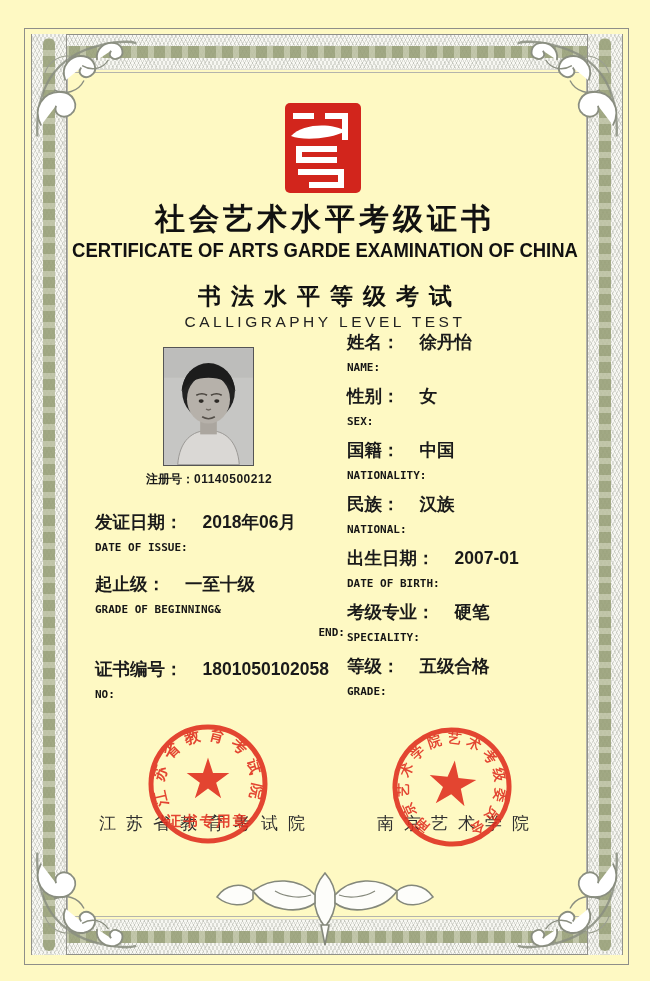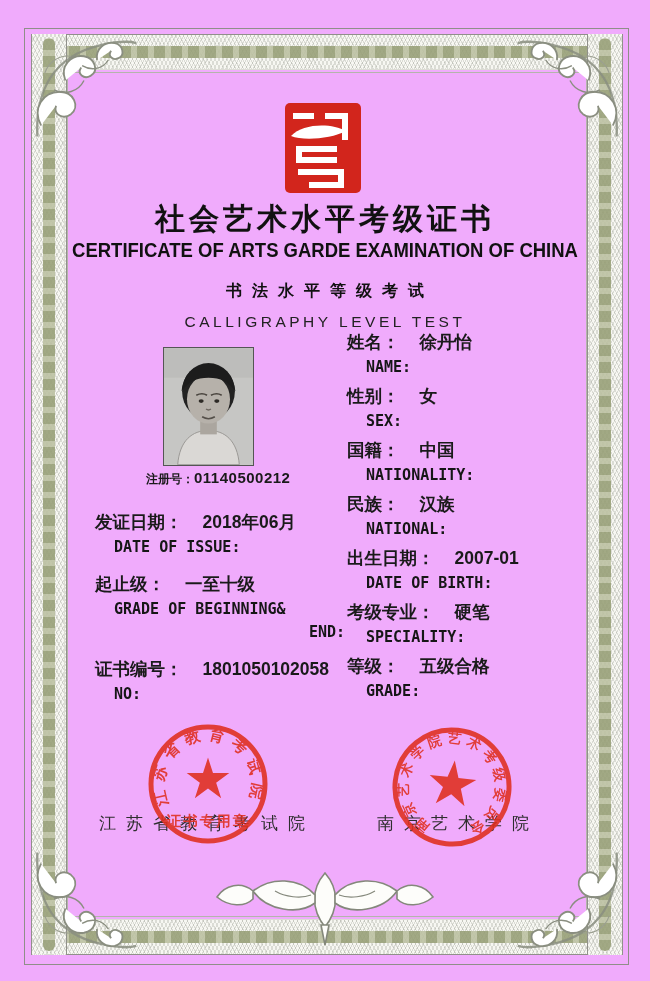--- a/index.html
+++ b/index.html
@@ -1,18 +1,18 @@
 <!DOCTYPE html>
 <html><head>
 <meta charset="utf-8">
 <style>
   * { margin:0; padding:0; box-sizing:border-box; }
   html,body { background:#fff; }
   .page {
-    position:relative; width:650px; height:981px; background:#f0abfc;
+    position:relative; width:650px; height:981px; background:#fef9c3;
     font-family:"Liberation Sans","DejaVu Sans",sans-serif; color:#1a1a1a; overflow:hidden;
   }
   
   .outer-line { position:absolute; left:24px; top:28px; right:21px; bottom:16px; border:1px solid #8f8f89; }
   .band { position:absolute; background:
       repeating-linear-gradient(63deg, rgba(105,110,96,.20) 0 1px, transparent 1px 3.5px),
       repeating-linear-gradient(-63deg, rgba(105,110,96,.20) 0 1px, transparent 1px 3.5px),
       #f7f7f2; }
   .band.h { left:31px; right:27px; height:36px; border-top:1px solid #90908a; border-bottom:1px solid #90908a; }
   .band.v { top:34px; bottom:26px; width:36px; border-left:1px solid #90908a; border-right:1px solid #90908a; }
@@ -31,39 +31,39 @@
   .corner.bl { left:28px; bottom:24px; transform:scaleY(-1); }
   .corner.br { right:24px; bottom:24px; transform:scale(-1,-1); }
   .crest { position:absolute; left:50%; transform:translateX(-50%); bottom:28px; width:220px; height:84px; }
   
   .emblem { position:absolute; left:284px; top:102px; width:78px; height:92px; }
   .title-cn { position:absolute; left:0; right:0; top:199px; text-align:center;
       font-size:30px; font-weight:bold; letter-spacing:4px; color:#111; }
   .title-en { position:absolute; left:50%; top:238px; white-space:nowrap;
       transform:translateX(-50%) scaleX(.88); font-size:21px; font-weight:bold; letter-spacing:0; color:#111; }
   .sub-cn { position:absolute; left:0; right:0; top:281px; text-align:center;
-      font-size:16px; font-weight:bold; letter-spacing:10px; text-indent:10px; color:#111; }
+      font-size:23px; font-weight:bold; letter-spacing:10px; text-indent:10px; color:#111; }
   .sub-en { position:absolute; left:0; right:0; top:313px; text-align:center;
       font-size:15.5px; font-weight:normal; letter-spacing:3.5px; color:#222; }
   
   .photo { position:absolute; left:163px; top:347px; width:91px; height:119px;
       border:1px solid #555; background:#c9c9c7; }
   .photo svg { display:block; width:100%; height:100%; }
   .reg { position:absolute; left:146px; top:469px; white-space:nowrap; }
   .reg .lab { font-size:12px; font-weight:bold; }
-  .reg .num { font-size:15px; font-weight:bold; letter-spacing:.5px; }
+  .reg .num { font-size:12px; font-weight:bold; letter-spacing:.5px; }
   
   .col { position:absolute; }
   .col-left  { left:95px;  top:512px; width:250px; }
   .col-right { left:347px; top:332px; width:270px; }
   .row { margin-bottom:11px; }
   .row .cn { font-size:17.5px; font-weight:bold; line-height:21px; white-space:nowrap; }
   .row .val { margin-left:20px; }
   .row .en { font-family:"DejaVu Sans Mono","Liberation Mono",monospace;
-      font-size:15px; font-weight:bold; line-height:15px; margin-top:7px; color:#161616; white-space:nowrap;margin-left:19px; }
+      font-size:11px; font-weight:bold; line-height:15px; margin-top:7px; color:#161616; white-space:nowrap; }
   .row .en2 { margin-top:8px;text-align:right; }
   .col-left .row { margin-bottom:19px; }
   
   .printed { position:absolute; font-size:17px; letter-spacing:10px; color:#2e2e2e; white-space:nowrap; z-index:1; }
   .printed-left { left:99px; top:812px; }
   .printed-right { left:377px; top:812px;text-align:center; }
   .seal { position:absolute; width:130px; height:130px; z-index:2; opacity:.89; }
   .seal-left { left:143px; top:719px; }
   .seal-right { left:387px; top:722px; }
 </style>

